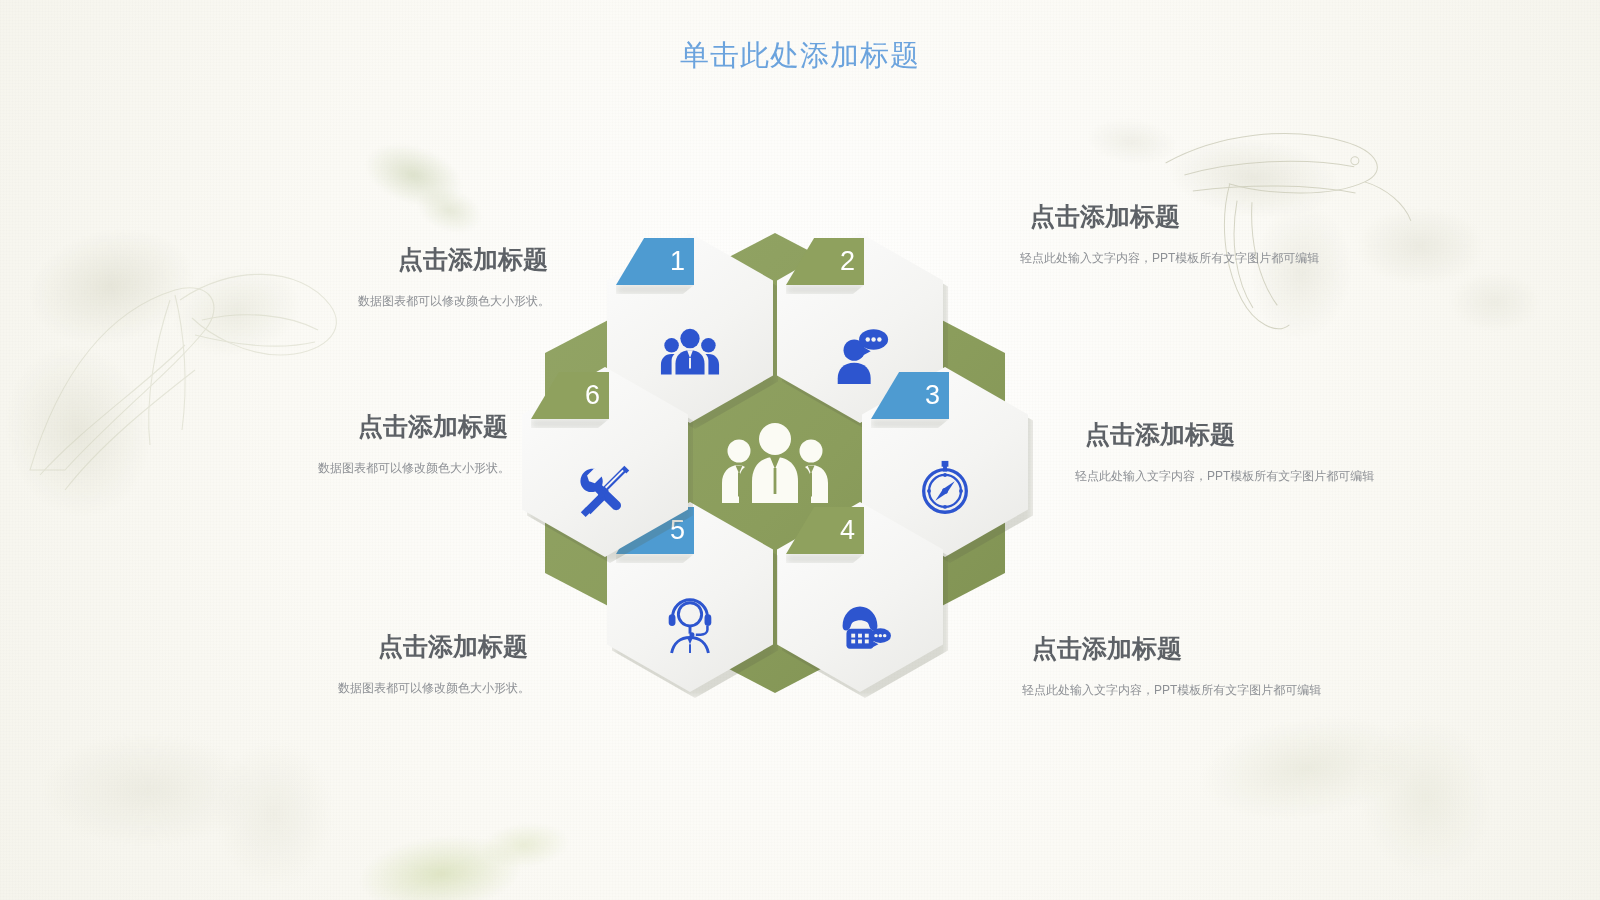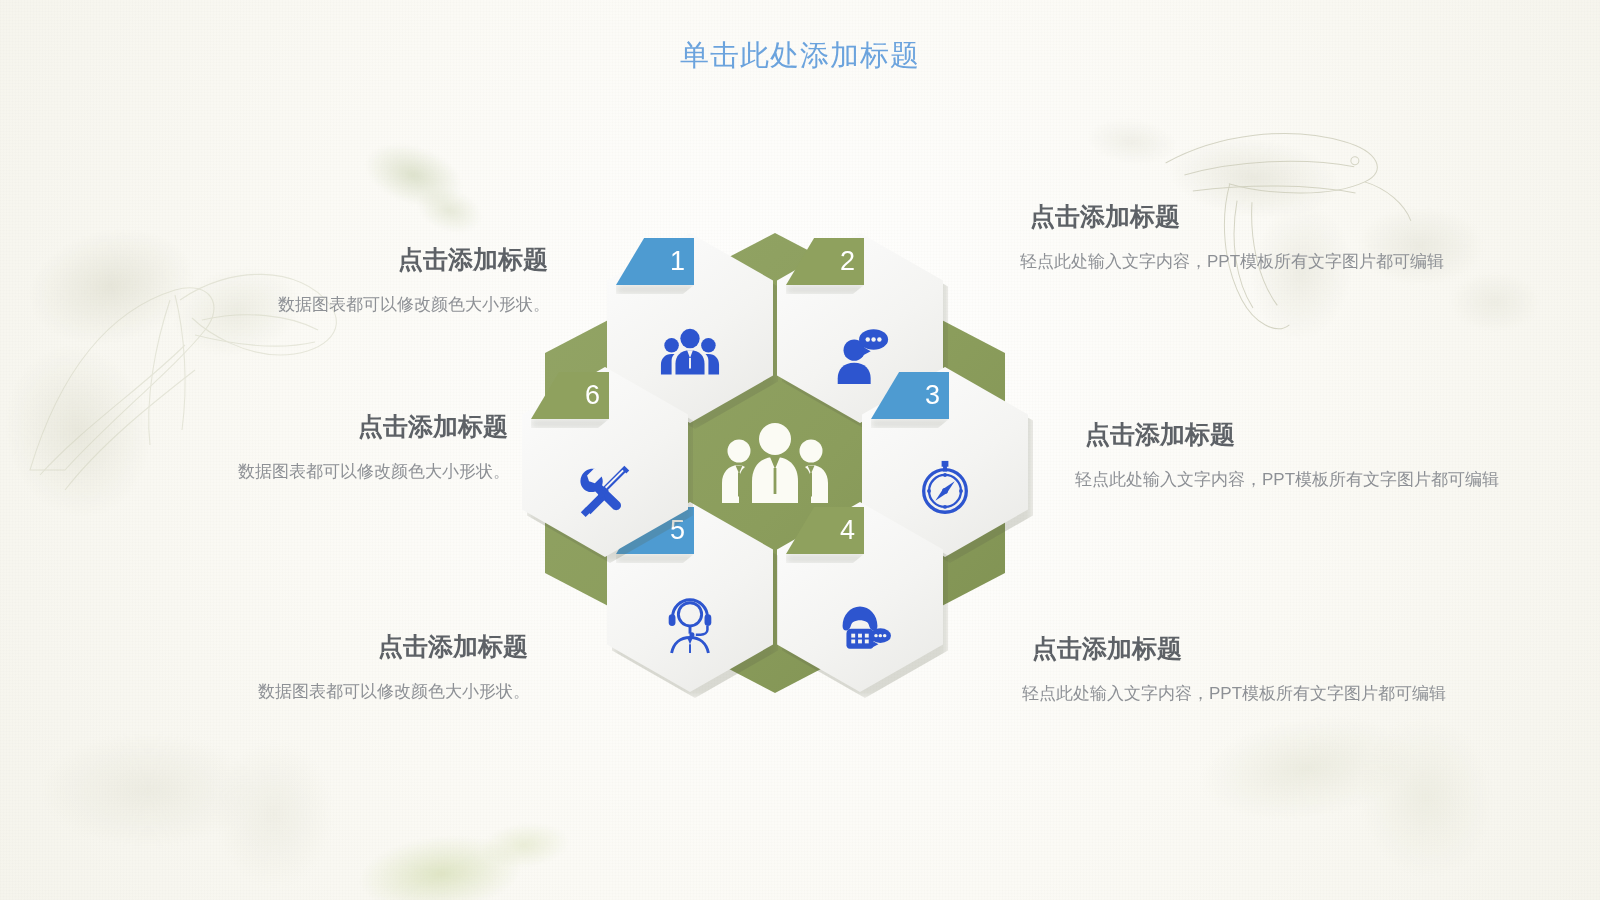--- a/index.html
+++ b/index.html
@@ -133,21 +133,21 @@
 
   #hex-center{
     position:absolute;left:187px;top:142px;width:166px;height:190px;
     display:flex;align-items:center;justify-content:center;
   }
   #hex-center svg{width:120px;height:90px;}
 
   
   .txt{position:absolute;}
   .txt .t-head{font-size:25px;color:#5d6166;font-weight:700;margin:0 0 16px 0;}
-  .txt .t-body{font-size:17px;color:#8d9095;line-height:1.55;margin:0;}
+  .txt .t-body{font-size:12px;color:#8d9095;line-height:1.55;margin:0;}
   .txt.right{text-align:left;}
   .txt.left{text-align:right;}
   .txt.left .t-head{padding-right:2px;}
 
   #txt-1{left:60px;top:243px;width:490px;}
   #txt-6{left:40px;top:410px;width:470px;}
   #txt-5{left:40px;top:630px;width:490px;}
   #txt-2{left:1020px;top:200px;width:500px;}
   #txt-3{left:1075px;top:418px;width:450px;}
   #txt-4{left:1022px;top:632px;width:470px;}

